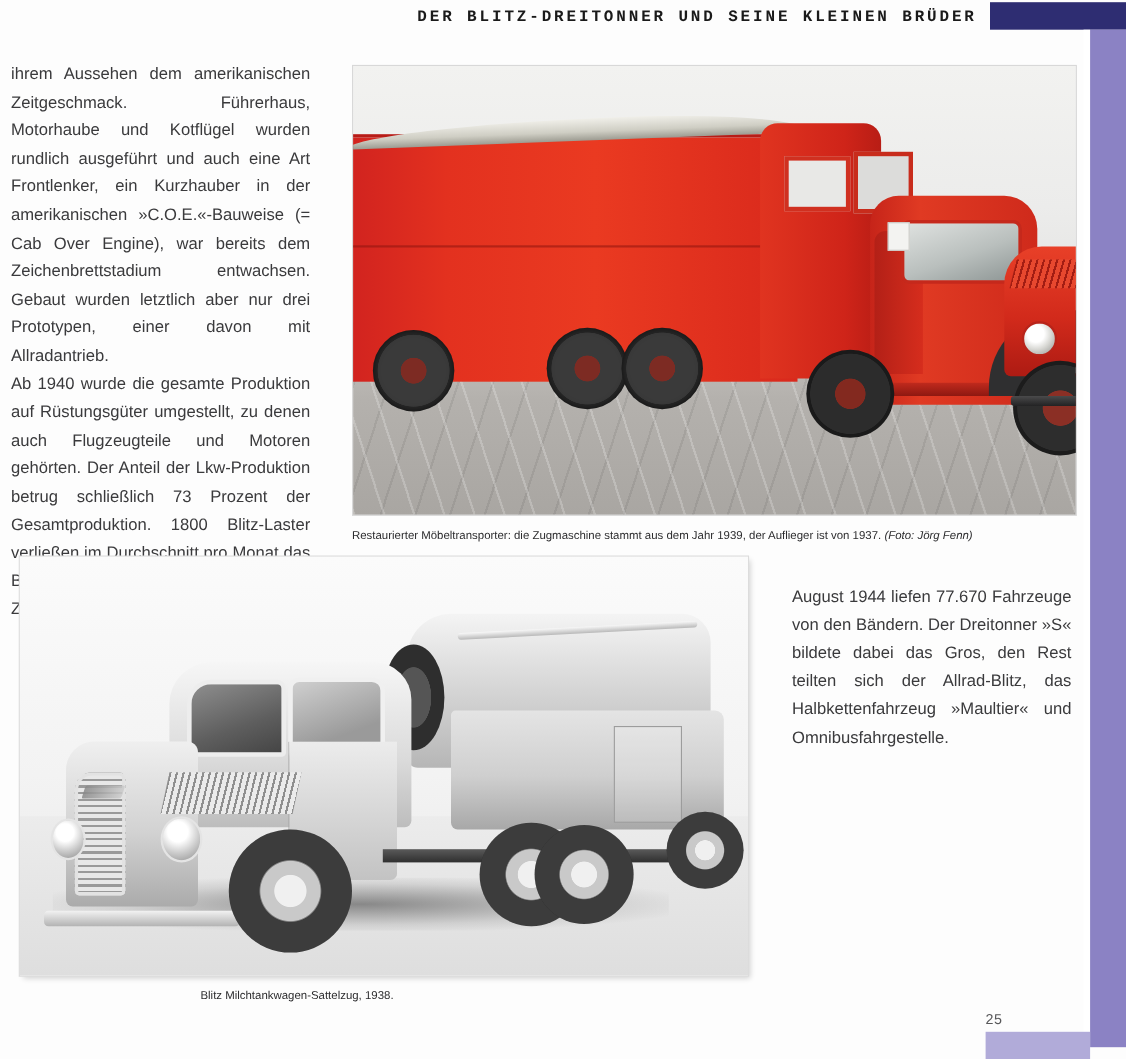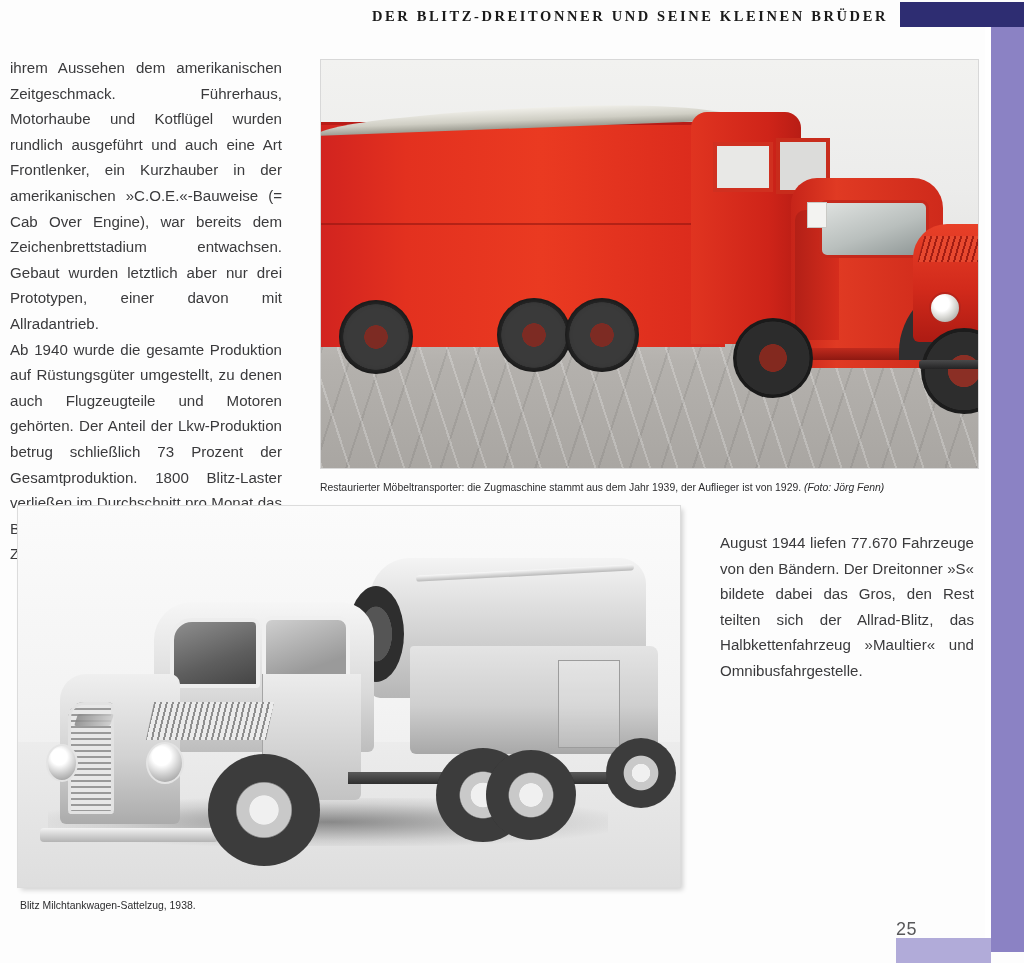--- a/index.html
+++ b/index.html
@@ -21,30 +21,30 @@
   #purple-vertical-bar-shadow{
     position:absolute;left:985px;top:27px;width:6px;height:925px;
     background:#ffffff;
   }
   #lavender-bottom-bar{
     position:absolute;left:896px;top:938px;width:95px;height:25px;
     background:#b1abd9;
   }
   #page-number{
     position:absolute;left:896px;top:919px;width:60px;
-    font-size:18px;color:#58585a;letter-spacing:.5px;
+    font-size:13px;color:#58585a;letter-spacing:.5px;
   }
 
   
   #running-head{
     position:absolute;left:0;top:8px;width:888px;
     text-align:right;
     font-size:14.5px;font-weight:bold;letter-spacing:2.6px;
     color:#1a1a1a;
-    font-family:Liberation Serif, serif;
+    font-family:Liberation Mono, monospace;
   }
 
   
   .bodytext{
     font-size:15.1px;line-height:25.6px;color:#3a3a3c;
     text-align:justify;
     font-family:"Liberation Sans", sans-serif;
     -webkit-hyphens:none;hyphens:none;
   }
   #left-column{
@@ -59,21 +59,21 @@
   
   .caption{
     font-size:10.4px;line-height:13px;color:#2c2c2e;
     font-family:"Liberation Sans", sans-serif;
   }
   .caption em{font-style:italic;}
   #caption-top{
     position:absolute;left:320px;top:481px;width:640px;
   }
   #caption-bottom{
-    position:absolute;left:20px;top:899px;width:500px;
+    position:absolute;left:20px;top:899px;width:500px;text-align:center;
   }
 
   
   #photo-top{
     position:absolute;left:321px;top:60px;width:657px;height:408px;
     overflow:hidden;background:#e9e9ea;
     box-shadow:0 0 0 1px #d8d8d8;
   }
   #photo-top .sky{
     position:absolute;left:0;top:0;width:100%;height:57%;
@@ -333,21 +333,21 @@
 
   <div class="side-pole"></div>
   <div class="headlamp h1"></div>
 
   <div class="fr-wheel"></div>
   <div class="bumper"></div>
 
 </figure>
 
 <div id="caption-top" class="caption">
-  <span>Restaurierter Möbeltransporter: die Zugmaschine stammt aus dem Jahr 1939, der Auflieger ist von 1929. </span><em>(Foto: Jörg Fenn)</em>
+  <span>Restaurierter Möbeltransporter: die Zugmaschine stammt aus dem Jahr 1939, der Auflieger ist von 1937. </span><em>(Foto: Jörg Fenn)</em>
 </div>
 
 <figure id="photo-bottom" style="margin:0;">
   <div class="bg-floor"></div>
   <div class="shadow"></div>
 
   <div class="tank"></div>
   <div class="tank-rail"></div>
   <div class="tank-body"></div>
   <div class="tank-panel"></div>

